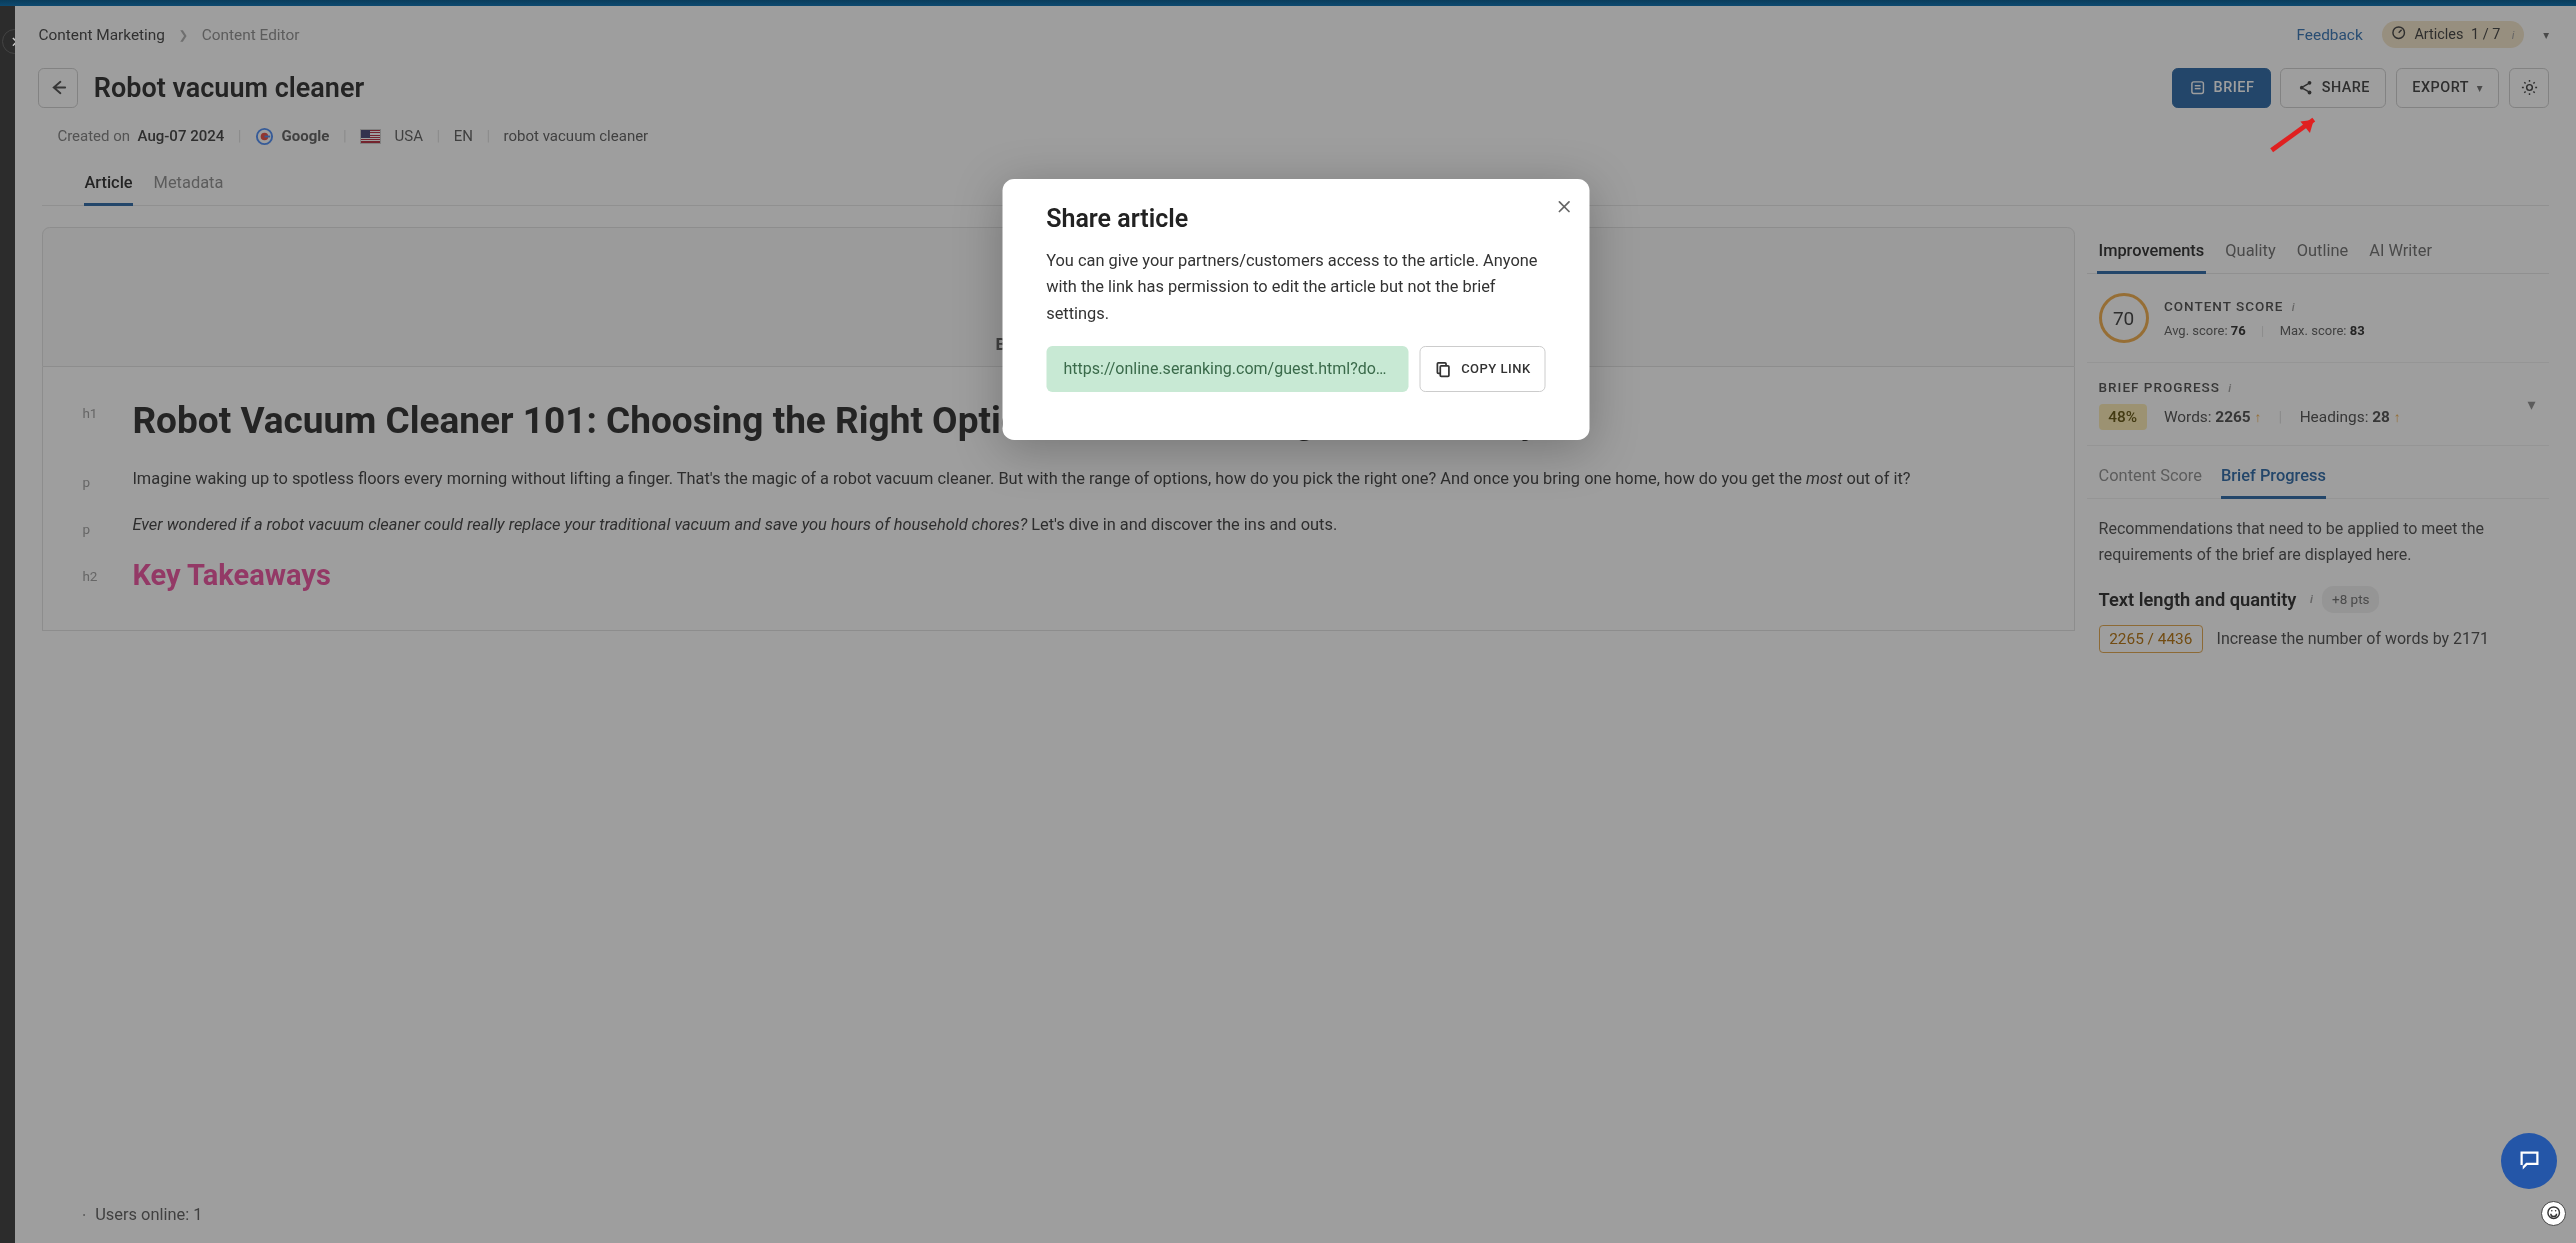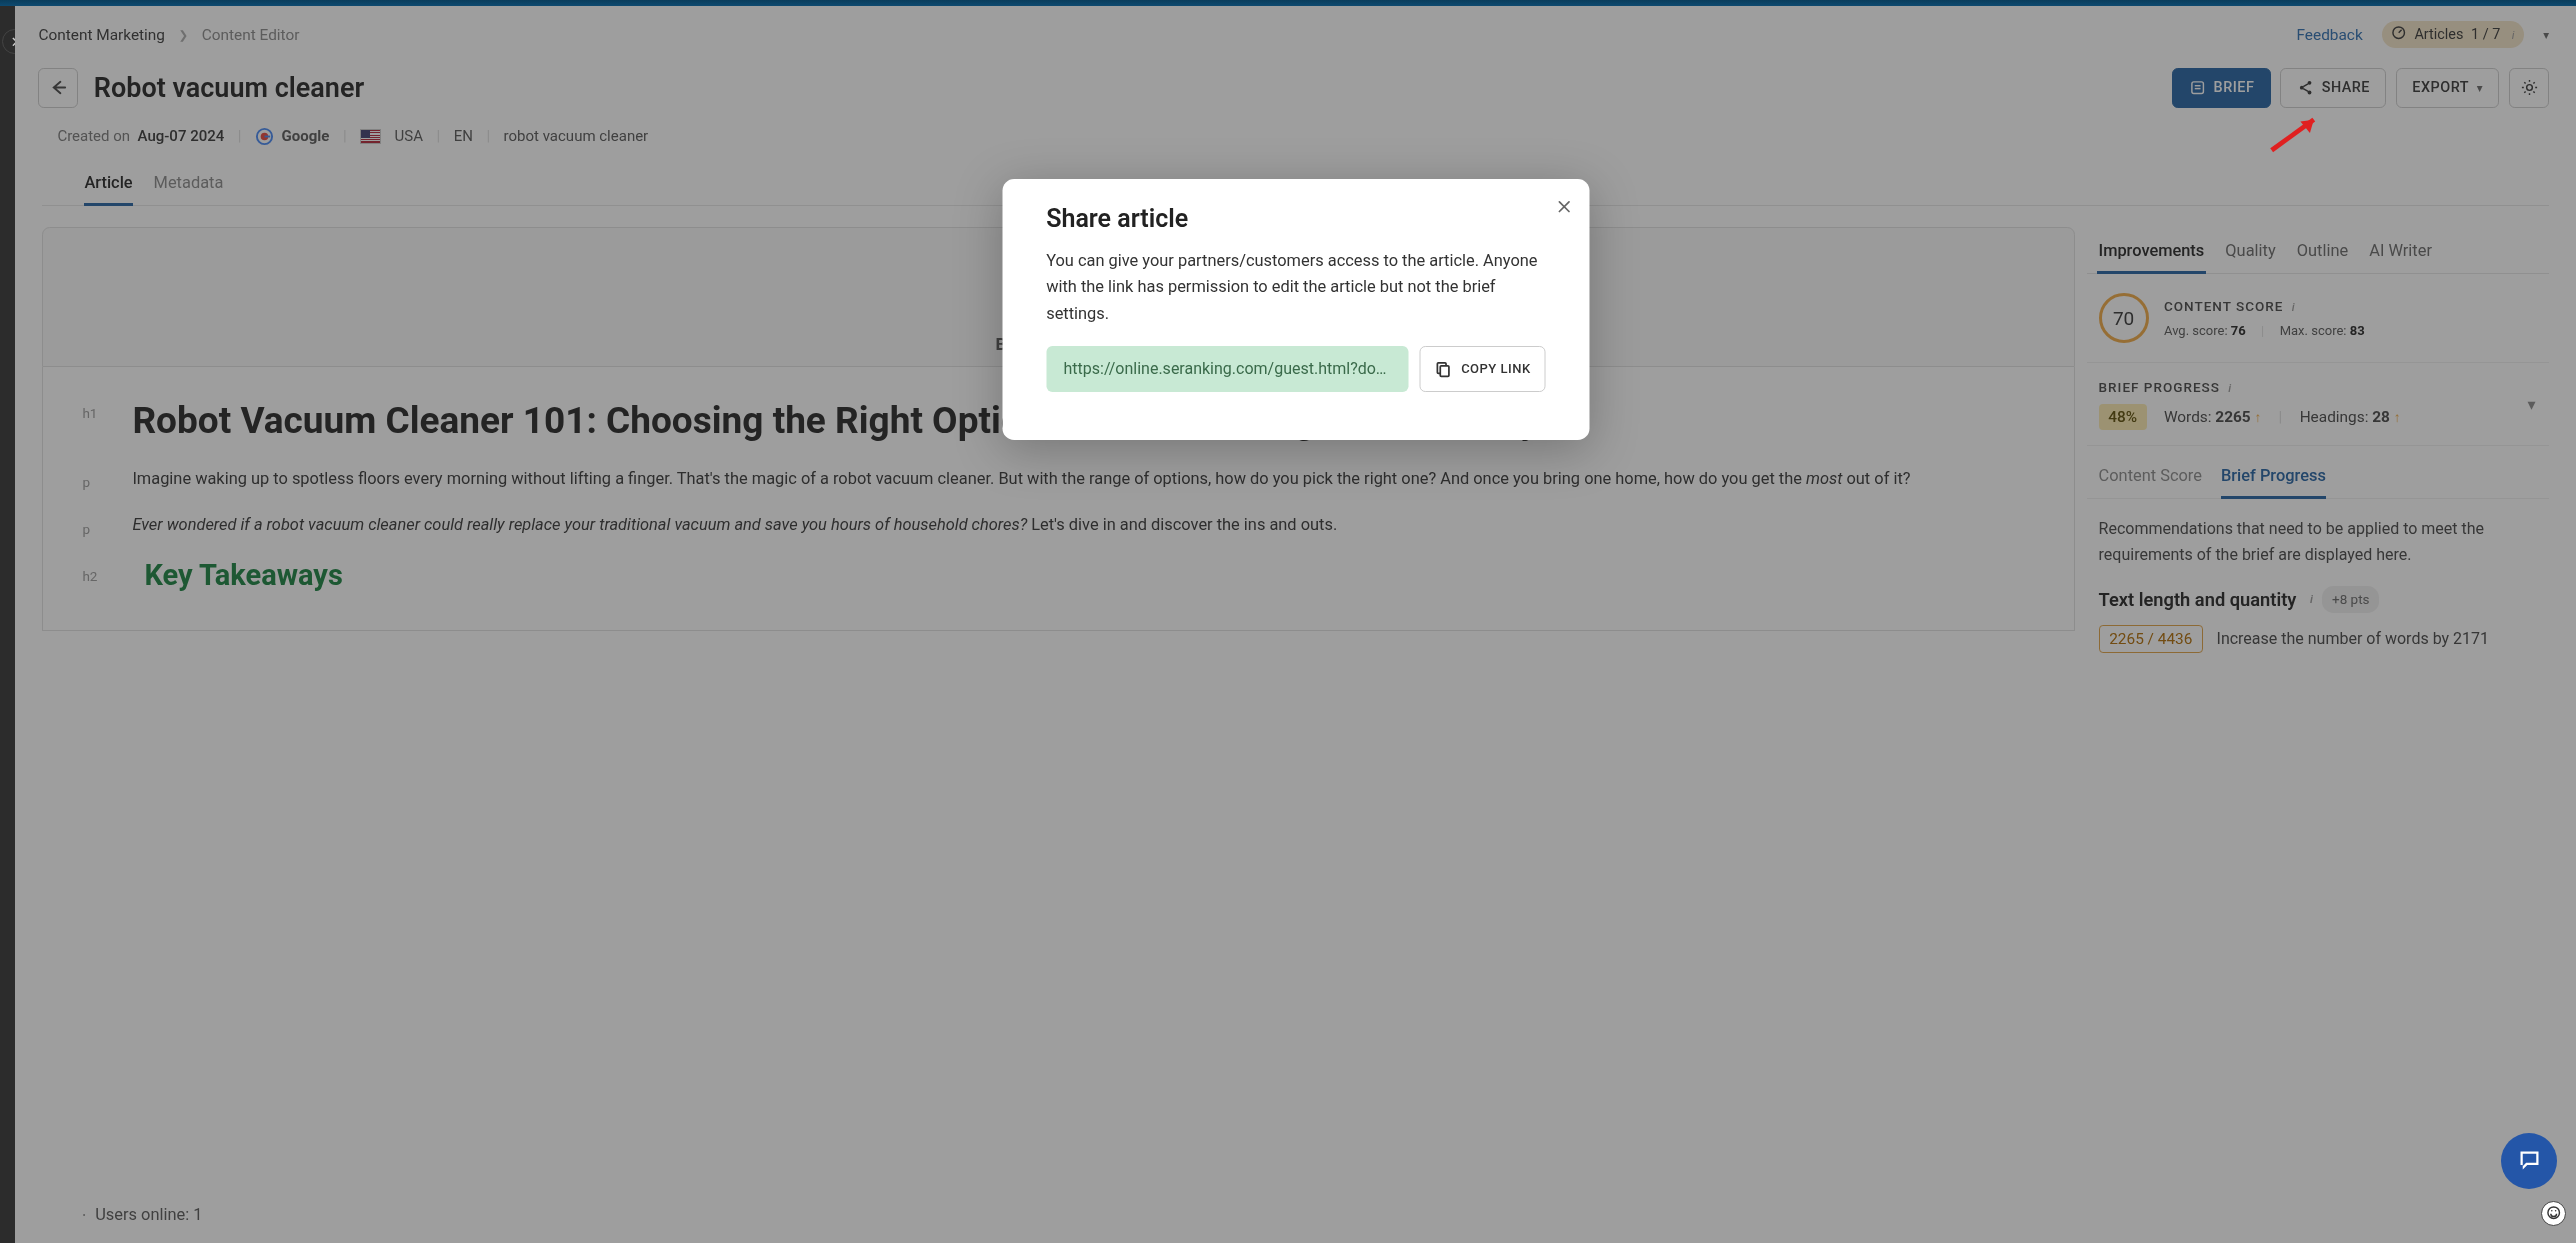--- a/index.html
+++ b/index.html
@@ -54,21 +54,21 @@
     .tb-btn { width: 27px; height: 27px; display: flex; align-items: center; justify-content: center; color: #555; font-size: 17.3px; }
     .paragraph-sel { display: flex; align-items: center; gap: 5.8px; color: #333; font-size: 15.4px; }
     .para-carets { font-size: 9.6px; line-height: 7.7px; color: #666; }
 
     .doc-body { border: 1px solid #e0e0e0; border-top: none; padding: 29px 39px 19px 39px; }
     .doc-row { display: flex; gap: 21px; margin-bottom: 19px; }
     .gutter-tag { width: 29px; font-size: 13.5px; color: #999; padding-top: 9.6px; flex-shrink: 0; }
     .h1-text { font-size: 37px; font-weight: 700; line-height: 1.35; color: #222; }
     .p-text { font-size: 16.4px; line-height: 1.7; color: #333; }
     .p-text em { font-style: italic; }
-    .h2-text { font-size: 29px; font-weight: 700; color: #15803d; margin-left: 12px; }
+    .h2-text { font-size: 29px; font-weight: 700; color: #ec4899; }
     .users-online { position: absolute; bottom: 19px; left: 67px; font-size: 16.4px; color: #555; display: flex; align-items: center; gap: 9.6px; }
     .users-online::before { content:"•"; color:#888; font-size: 9.6px; }
 
     .sidebar { width: 462px; margin-left: 11.6px; }
     .sb-tabs { display: flex; gap: 17.3px; border-bottom: 1px solid #e6e6e6; padding: 3.9px 0 0 9.6px; font-size: 16.4px; color: #666; }
     .sb-tab { padding: 9.6px 1.9px 13.5px; position: relative; }
     .sb-tab.active { color: #222; font-weight:500; }
     .sb-tab.active::after { content:""; position:absolute; bottom:-1px; left:0; right:0; height:2.9px; background:#1f5fa0; }
     .score-row { display: flex; align-items: center; gap: 15.4px; padding: 19px 11.6px; border-bottom: 1px solid #eee; }
     .score-circle { width: 50px; height: 50px; border-radius: 50%; border: 3.9px solid #f0a840; display:flex; align-items:center; justify-content:center; font-size:19px; font-weight:400; color:#333; }

